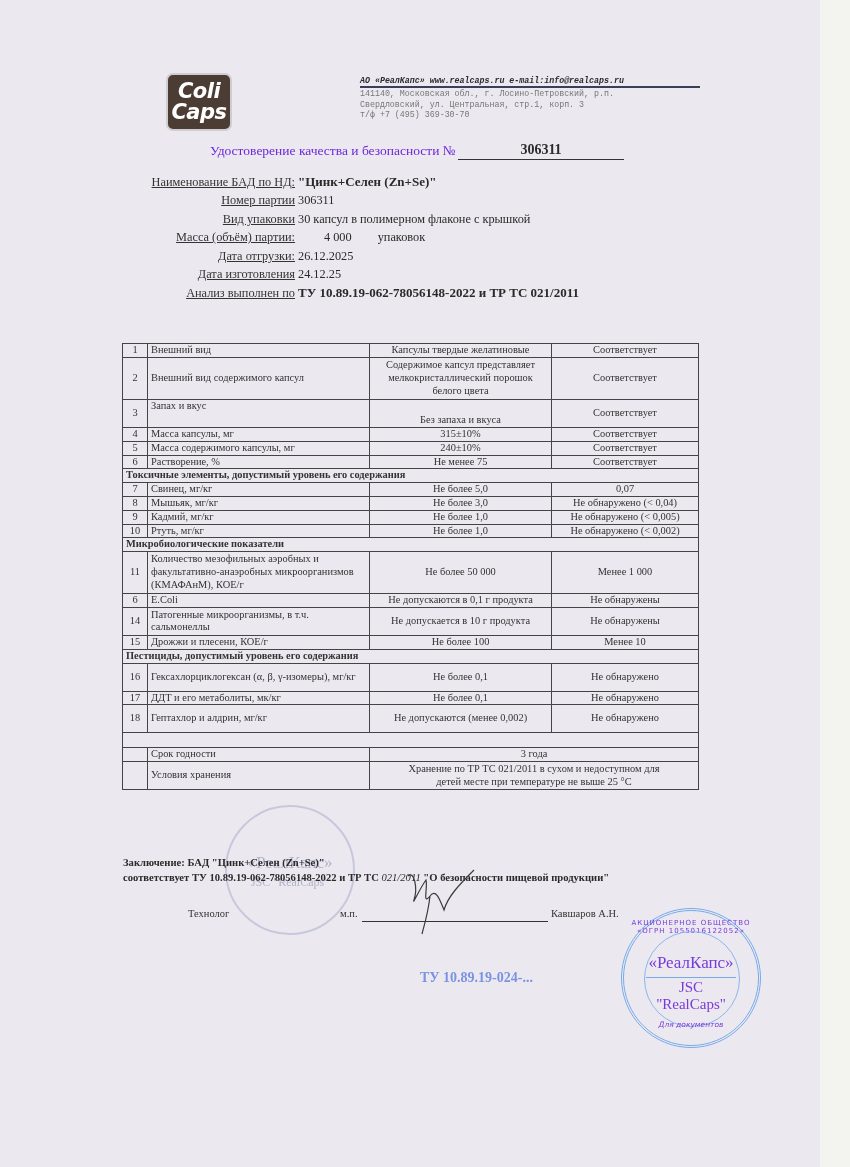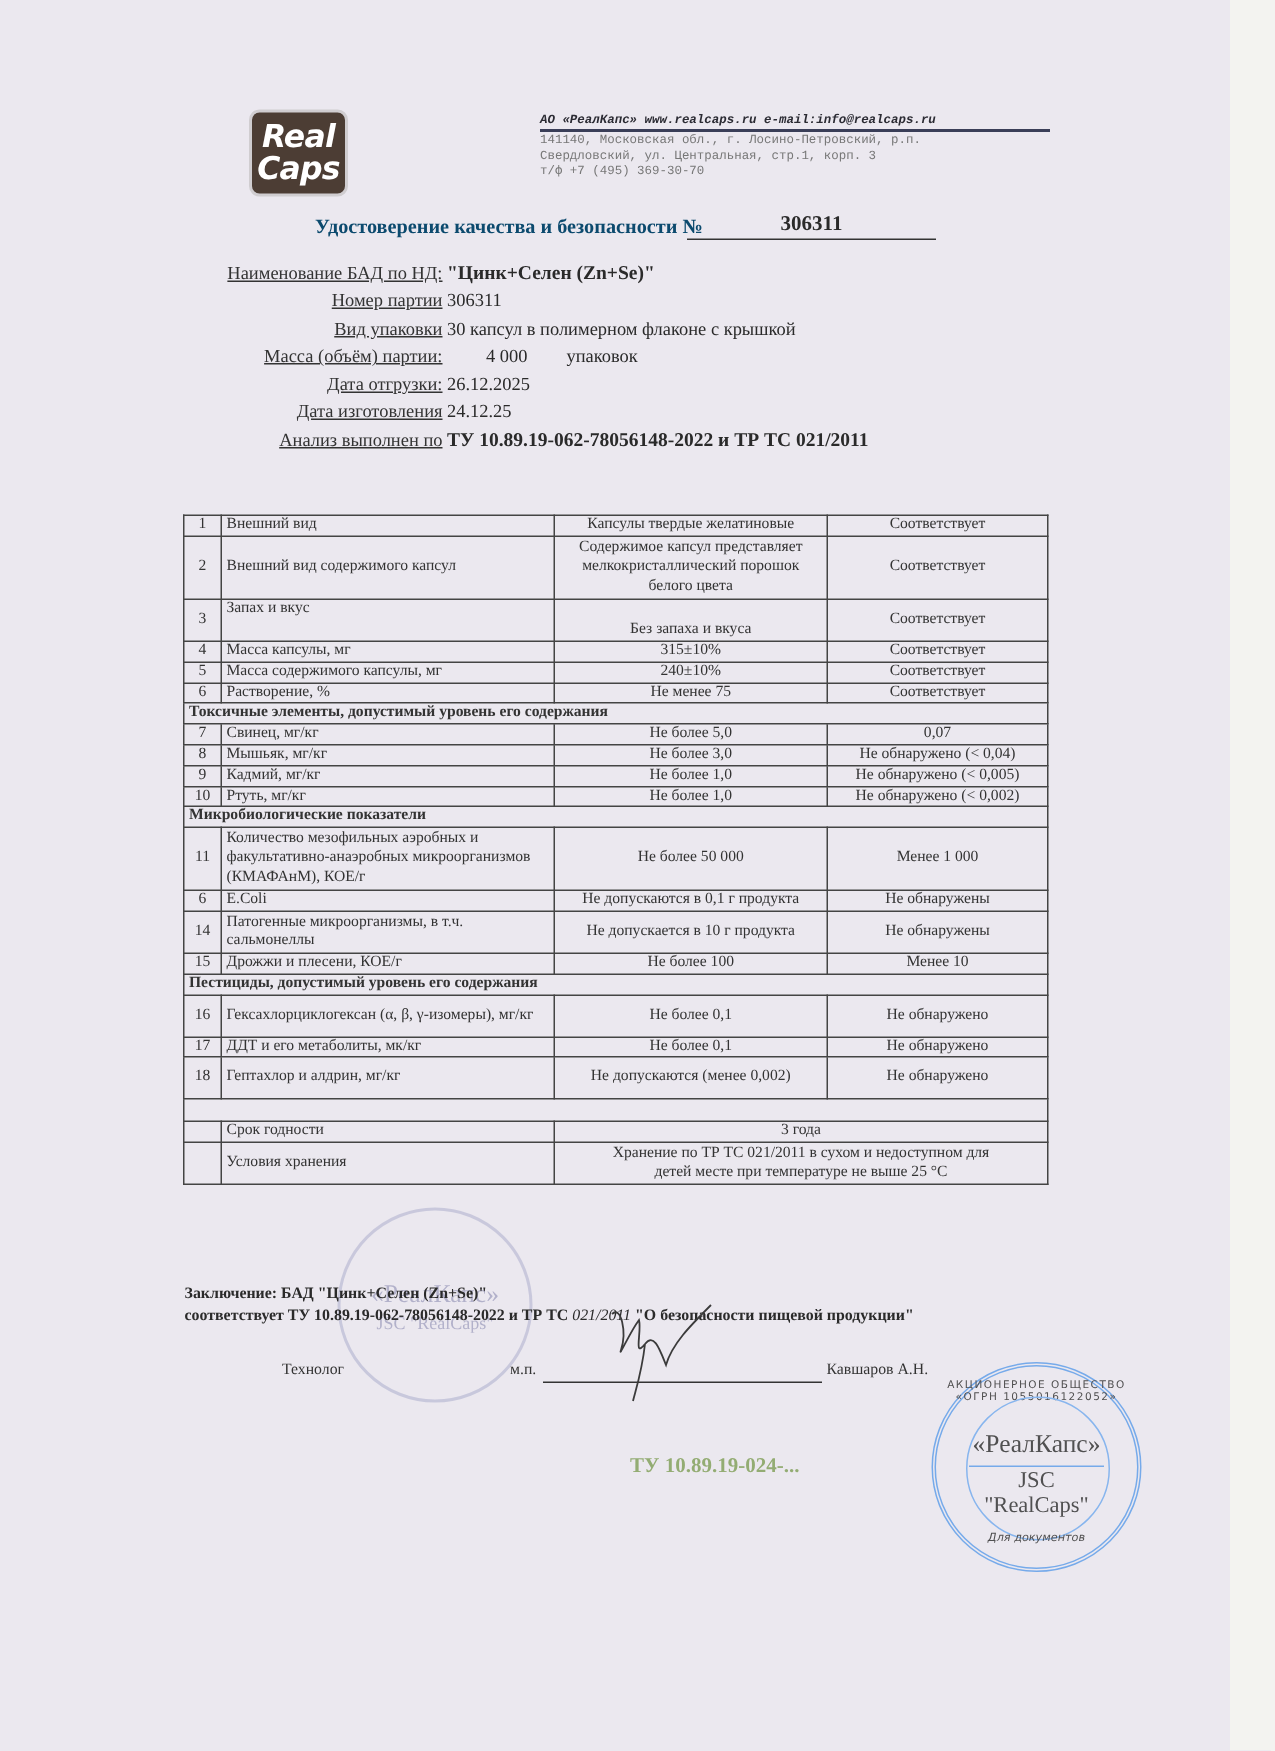--- a/index.html
+++ b/index.html
@@ -22,21 +22,21 @@
   }
 
   
   .company { position: absolute; left: 360px; top: 76px; width: 340px; text-align: left;
     font-family: "Liberation Mono", monospace; font-size: 8.3px; color: #4a4a52; }
   .company .line1 { font-weight: bold; font-style: italic; color: #2b2b33; padding-bottom: 1px; }
   .company .rule { height: 2px; background: #3a3e58; margin: 0 0 1px 0; }
   .company .addr { color: #777; line-height: 10.5px; padding-right: 4px; }
 
   
-  .title { position: absolute; left: 210px; top: 143px; font-size: 13.5px; font-weight: bold; color: #0c4a6e; }
+  .title { position: absolute; left: 210px; top: 143px; font-size: 13.5px; font-weight: normal; color: #6d28d9; }
   .title-num { position: absolute; left: 458px; top: 142px; width: 166px; text-align: center;
     font-size: 14px; font-weight: bold; border-bottom: 1px solid #333; padding-bottom: 1px; }
 
   
   .info { position: absolute; left: 140px; top: 173px; font-size: 12.3px; }
   .info-row { display: flex; height: 18.5px; align-items: center; white-space: nowrap; }
   .info-label { width: 155px; text-align: right; text-decoration: underline; color: #333; }
   .info-value { padding-left: 3px; color: #2a2a2a; }
   .info-value.bold { font-weight: bold; font-size: 13px; }
   .info-value .gap { display: inline-block; width: 26px; }
@@ -52,44 +52,44 @@
   table.q td.blank { height: 14px; }
   table.q td.bottom { vertical-align: bottom; }
 
   
   .concl { position: absolute; left: 123px; top: 855px; font-size: 10.6px; font-weight: bold; line-height: 15px; color: #2a2a2a; }
   .concl .it { font-style: italic; font-weight: normal; }
   .sign { position: absolute; top: 908px; font-size: 10.5px; color: #333; }
   .sign-line { position: absolute; left: 362px; top: 921px; width: 186px; border-bottom: 1px solid #333; }
 
   
-  .stamp { position: absolute; border-radius: 50%; color: #404040; font-family: "Liberation Serif", serif; text-align: center; }
+  .stamp { position: absolute; border-radius: 50%; color: #6d28d9; font-family: "Liberation Serif", serif; text-align: center; }
   .stamp-main { left: 621px; top: 908px; width: 140px; height: 140px; border: 3px double #6aa4ea; box-sizing: border-box; opacity: 0.9; }
   .stamp-main .inner { position: absolute; left: 20px; top: 20px; width: 94px; height: 94px; border: 1px solid #7db0ee; border-radius: 50%; }
   .stamp-main .t1 { position: absolute; left: 0; width: 134px; top: 42px; font-size: 17px; }
   .stamp-main .t2 { position: absolute; left: 0; width: 134px; top: 66px; font-size: 15px; border-top: 1px solid #6aa4ea; margin: 0 22px; width: 90px; padding-top: 1px; }
   .stamp-main .ring { position: absolute; left: 0; right: 0; top: 8px; font-size: 7px; letter-spacing: 1px; font-family: "DejaVu Sans", sans-serif; }
   .stamp-main .ring2 { position: absolute; left: 0; right: 0; bottom: 16px; font-size: 7.5px; font-style: italic; font-family: "DejaVu Sans", sans-serif; }
   .stamp-faded { left: 225px; top: 805px; width: 130px; height: 130px; border: 2px solid #9fa2c6; box-sizing: border-box; opacity: 0.45; color: #6e6f9e; }
   .stamp-faded .t1 { position: absolute; left: 0; right: 0; top: 46px; font-size: 17px; }
   .stamp-faded .t2 { position: absolute; left: 0; right: 0; top: 68px; font-size: 12px; }
 
-  .ghost { position: absolute; color: #4d7c0f; opacity: 0.55; font-family: "Liberation Serif", serif; }
+  .ghost { position: absolute; color: #1d4ed8; opacity: 0.55; font-family: "Liberation Serif", serif; }
 
   .signature { position: absolute; left: 400px; top: 866px; width: 80px; height: 70px; }
 </style>
 </head>
 <body>
 
 <div class="edge-strip"></div>
 
 <div class="page">
 
   <div class="logo">
-    <span>Real</span>
+    <span>Coli</span>
     <span>Caps</span>
   </div>
 
   <div class="company">
     <div class="line1">АО «РеалКапс» www.realcaps.ru e-mail:info@realcaps.ru</div>
     <div class="rule"></div>
     <div class="addr">141140, Московская обл., г. Лосино-Петровский, р.п.</div>
     <div class="addr">Свердловский, ул. Центральная, стр.1, корп. 3</div>
     <div class="addr">т/ф +7 (495) 369-30-70</div>
   </div>

